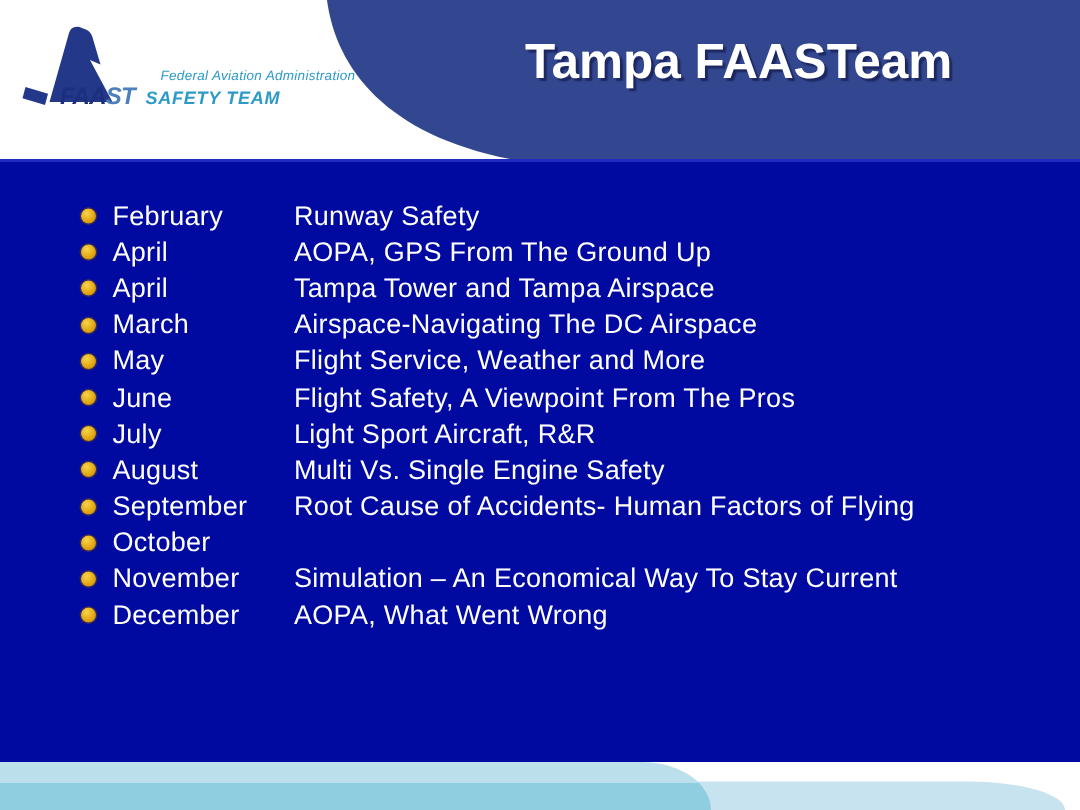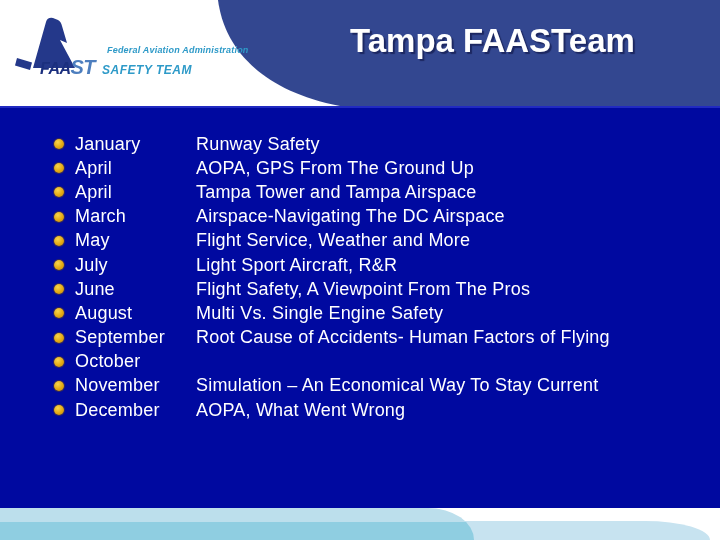--- a/index.html
+++ b/index.html
@@ -17,27 +17,27 @@
     color:#ffffff;font-size:33px;font-weight:bold;letter-spacing:0px;
     text-shadow:2px 2px 1px rgba(0,0,40,0.45);
     white-space:nowrap;
   }
   
   #logo{position:absolute;left:10px;top:14px;width:230px;height:66px;}
   #fin-svg{position:absolute;left:4px;top:2px;width:82px;height:60px;}
   #fin-svg .fin{fill:var(--logo-navy,#24388A);}
   .logo-agency{
     position:absolute;left:97px;top:31px;width:133px;
-    font-size:9px;font-style:italic;font-weight:bold;
+    font-size:9px;font-style:italic;font-weight:normal;
     color:var(--logo-teal,#2E9AC8);white-space:nowrap;letter-spacing:0.2px;
   }
   .logo-brand{position:absolute;left:30px;top:42px;white-space:nowrap;
     font-style:italic;font-weight:bold;}
   .logo-brand .faa{font-size:16px;color:var(--logo-darknavy,#1B2F7E);letter-spacing:-0.5px;font-style:italic;}
-  .logo-brand .st{font-size:20px;color:var(--logo-steel,#4D7EBE);letter-spacing:-0.5px;}
+  .logo-brand .st{font-size:16px;color:var(--logo-steel,#4D7EBE);letter-spacing:-0.5px;}
   .logo-brand .team{font-size:12px;color:var(--logo-teal,#2E9AC8);margin-left:7px;letter-spacing:0.5px;}
   
   #body-band{
     position:absolute;left:0;top:106px;width:720px;height:402px;
     background:var(--body-navy,#0009A0);
     border-top:2px solid rgba(60,70,220,0.55);
     box-sizing:border-box;
   }
   #schedule{position:absolute;left:0;top:24px;width:720px;}
   .row{display:flex;align-items:center;height:24.2px;padding-left:54px;}
@@ -82,21 +82,21 @@
         <span class="faa">FAA</span><span class="st">ST</span><span class="team">SAFETY TEAM</span>
       </div>
     </div>
   </div>
 
   <div id="body-band">
     <div id="schedule">
 
     <div class="row">
         <span class="bullet"></span>
-        <span class="month">January</span>
+        <span class="month">February</span>
         <span class="topic">Runway Safety</span>
       </div>
         <div class="row">
         <span class="bullet"></span>
         <span class="month">April</span>
         <span class="topic">AOPA, GPS From The Ground Up</span>
       </div>
         <div class="row">
         <span class="bullet"></span>
         <span class="month">April</span>
@@ -107,27 +107,27 @@
         <span class="month">March</span>
         <span class="topic">Airspace-Navigating The DC Airspace</span>
       </div>
         <div class="row">
         <span class="bullet"></span>
         <span class="month">May</span>
         <span class="topic">Flight Service, Weather and More</span>
       </div>
         <div class="row">
         <span class="bullet"></span>
-        <span class="month">July</span>
-        <span class="topic">Light Sport Aircraft, R&amp;R</span>
+        <span class="month">June</span>
+        <span class="topic">Flight Safety, A Viewpoint From The Pros</span>
       </div>
         <div class="row">
         <span class="bullet"></span>
-        <span class="month">June</span>
-        <span class="topic">Flight Safety, A Viewpoint From The Pros</span>
+        <span class="month">July</span>
+        <span class="topic">Light Sport Aircraft, R&amp;R</span>
       </div>
         <div class="row">
         <span class="bullet"></span>
         <span class="month">August</span>
         <span class="topic">Multi Vs. Single Engine Safety</span>
       </div>
         <div class="row">
         <span class="bullet"></span>
         <span class="month">September</span>
         <span class="topic">Root Cause of Accidents- Human Factors of Flying</span>

